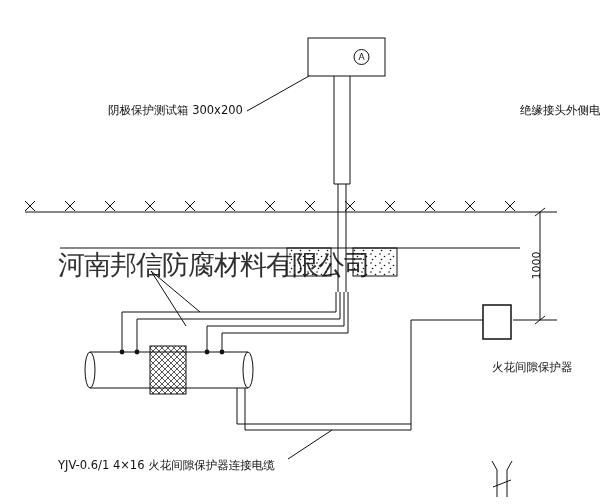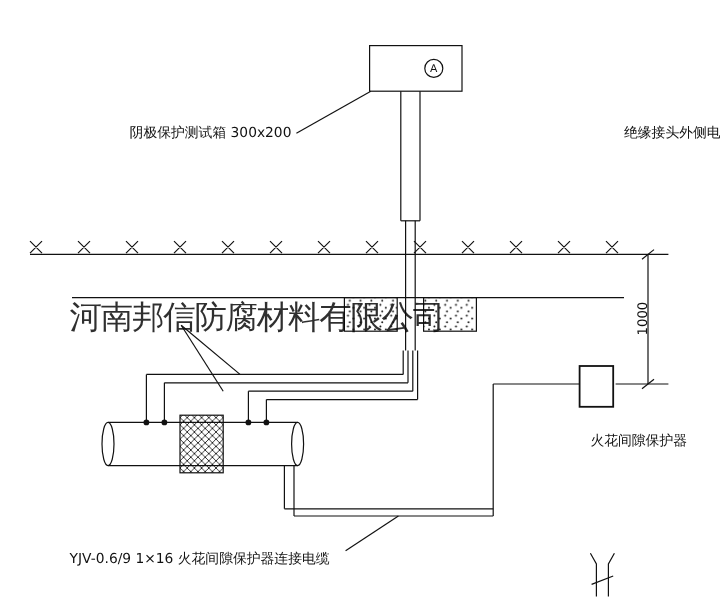--- a/index.html
+++ b/index.html
@@ -139,17 +139,17 @@
 
   <div class="watermark">河南邦信防腐材料有限公司</div>
 
   <div class="lbl" style="left:108px;top:104px;">阴极保护测试箱 300x200</div>
 
   <div class="lbl" style="left:520px;top:104px;">绝缘接头外侧电缆</div>
 
 
   <div class="lbl" style="left:492px;top:361px;">火花间隙保护器</div>
 
-  <div class="lbl" style="left:58px;top:459px;">YJV-0.6/9  1×16   火花间隙保护器连接电缆</div>
+  <div class="lbl" style="left:58px;top:459px;">YJV-0.6/1  4×16   火花间隙保护器连接电缆</div>
 
   <div class="lbl-dim" style="left:516px;top:259px;">1000</div>
 
 </div>
 
 </body></html>

